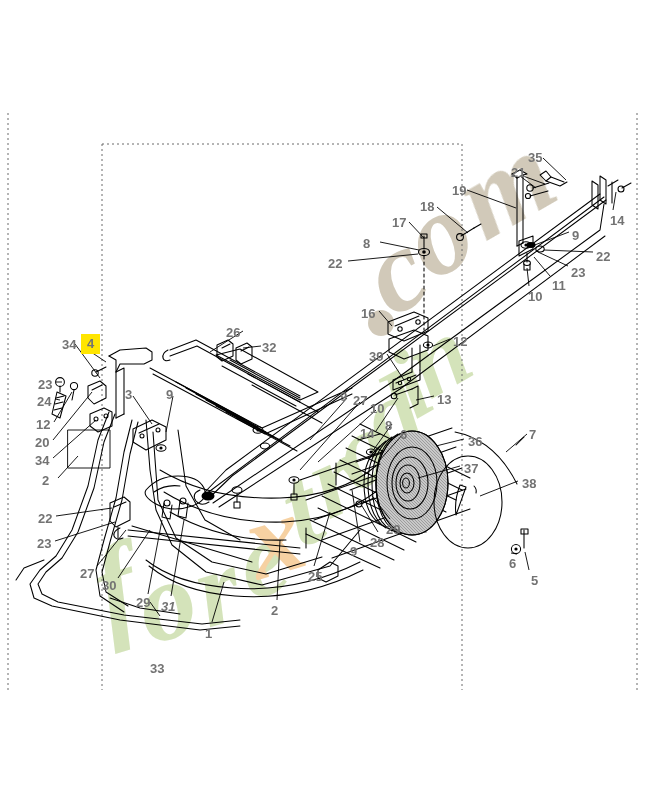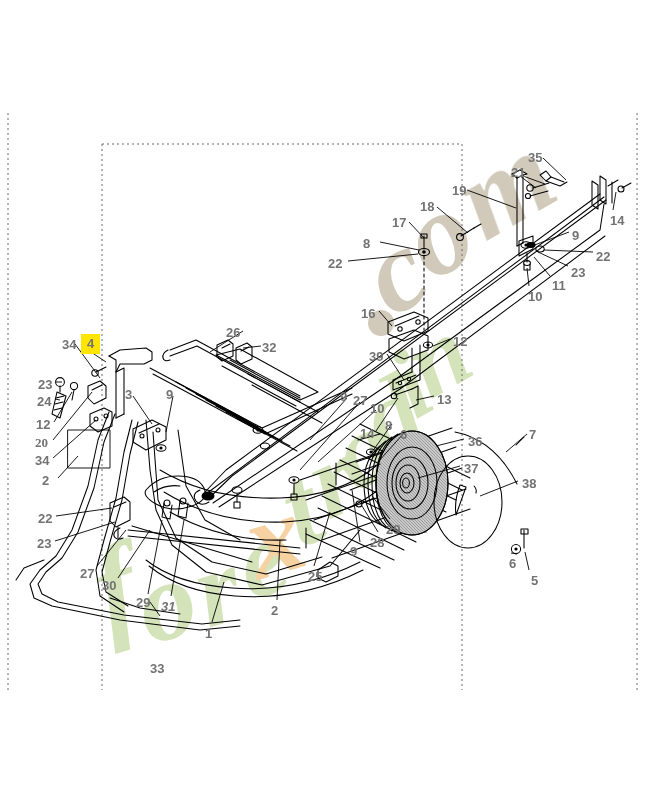--- a/index.html
+++ b/index.html
@@ -446,21 +446,21 @@
       <div class="callout" style="left: 166px; top: 388px;">9</div>
       <div class="callout" style="left: 340px; top: 390px;">9</div>
       <div class="callout" style="left: 353px; top: 394px;">27</div>
       <div class="callout" style="left: 370px; top: 402px;">10</div>
       <div class="callout" style="left: 437px; top: 393px; text-align: center;">13</div>
       <div class="callout" style="left: 360px; top: 427px;">14</div>
       <div class="callout" style="left: 37px; top: 395px;">24</div>
       <div class="callout" style="left: 385px; top: 419px;">8</div>
       <div class="callout" style="left: 400px; top: 428px;">6</div>
       <div class="callout" style="left: 36px; top: 418px;">12</div>
-      <div class="callout" style="left: 35px; top: 436px; font-family: Liberation Serif, serif;">20</div>
+      <div class="callout" style="left: 35px; top: 436px;">20</div>
       <div class="callout" style="left: 468px; top: 435px;">36</div>
       <div class="callout" style="left: 529px; top: 428px;">7</div>
       <div class="callout" style="left: 35px; top: 454px;">34</div>
       <div class="callout" style="left: 464px; top: 462px;">37</div>
       <div class="callout" style="left: 522px; top: 477px;">38</div>
       <div class="callout" style="left: 42px; top: 474px;">2</div>
       <div class="callout" style="left: 38px; top: 512px;">22</div>
       <div class="callout" style="left: 386px; top: 523px;">29</div>
       <div class="callout" style="left: 370px; top: 536px;">28</div>
       <div class="callout" style="left: 350px; top: 545px;">9</div>

